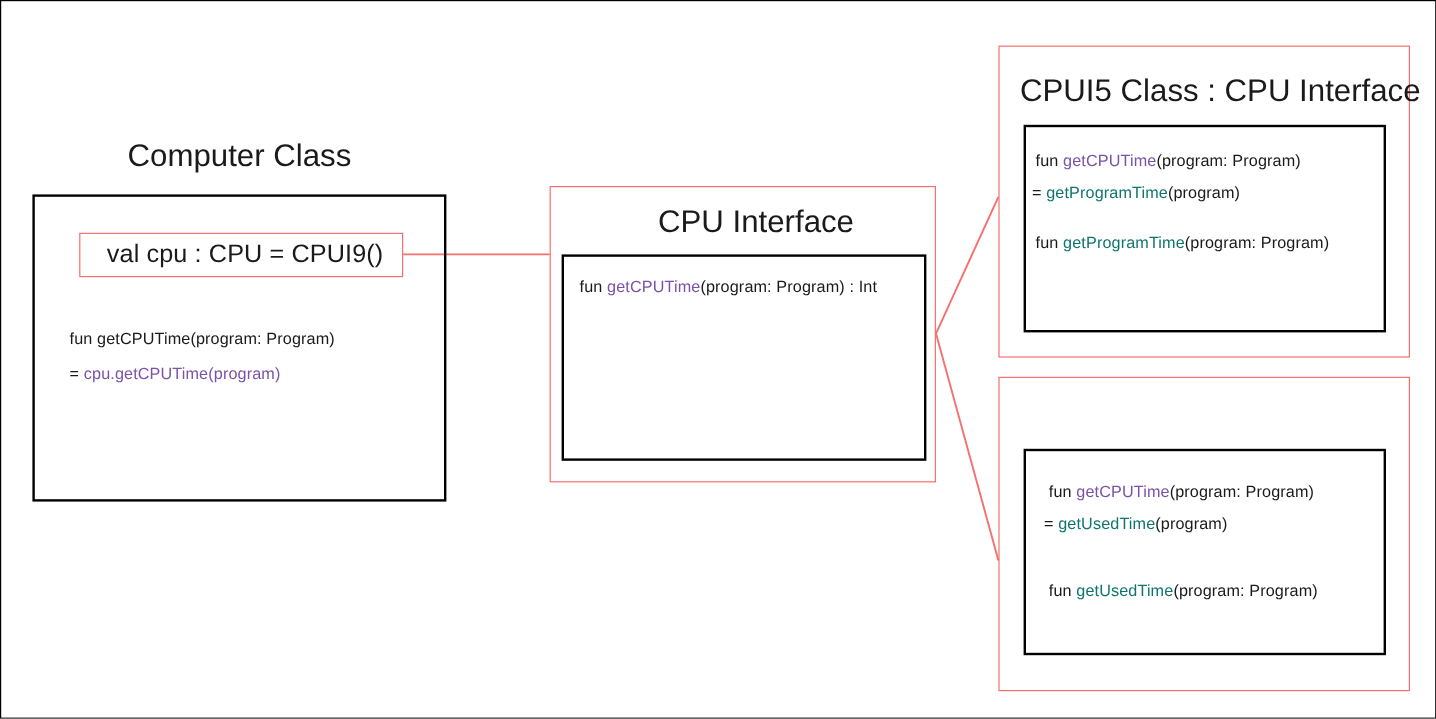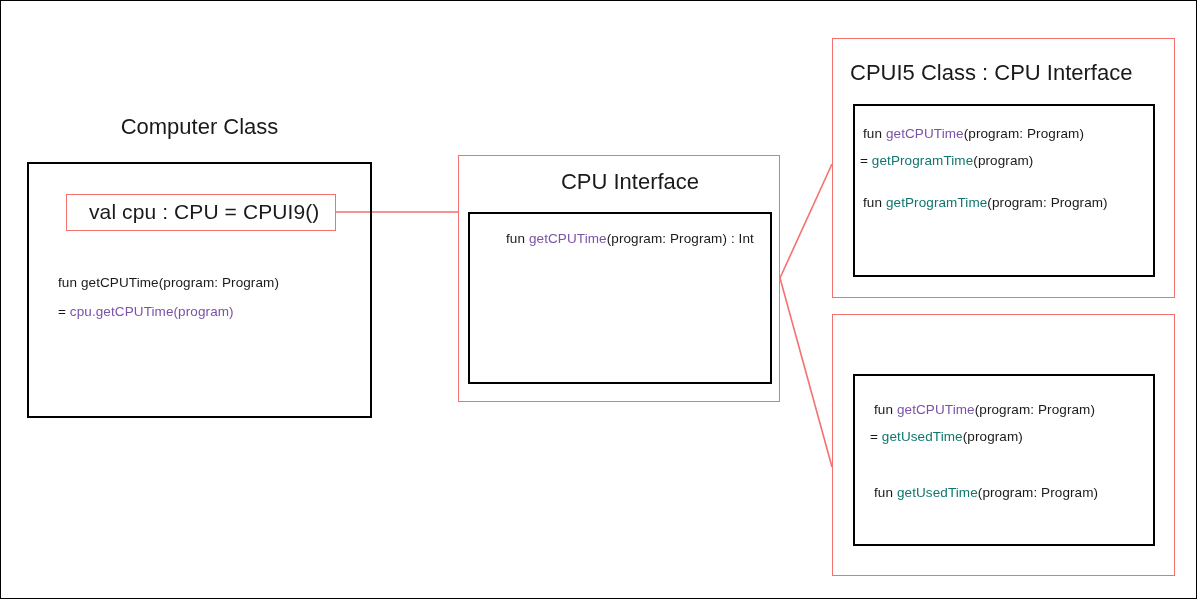--- a/index.html
+++ b/index.html
@@ -23,21 +23,21 @@
     position: absolute;
     box-sizing: border-box;
     background: transparent;
   }
   .box-black { border: 2px solid #000000; }
   .box-red-thin { border: 1.5px solid #F4716F; }
 
   
   .title {
     position: absolute;
-    font-size: 22px;
+    font-size: 26px;
     color: #1a1a1a;
     white-space: nowrap;
     font-weight: 400;
   }
   .title-center {
     text-align: center;
   }
 
   
   .code {
@@ -92,21 +92,21 @@
   <div class="code" style="left:57px; top:304px;">
     <span class="tk-black">= </span><span class="tk-purple">cpu.getCPUTime(program)</span>
   </div>
 
   <div class="box box-red-thin" style="left:457px; top:154px; width:322px; height:247px;"></div>
 
   <div class="title title-center" style="left:457px; top:168px; width:344px;">CPU Interface</div>
 
   <div class="box box-black" style="left:467px; top:211px; width:304px; height:172px;"></div>
 
-  <div class="code" style="left:505px; top:231px;text-align:right;">
+  <div class="code" style="left:482px; top:231px;text-align:right;">
     <span class="tk-black">fun </span><span class="tk-purple">getCPUTime</span><span class="tk-black">(program: Program)</span><span class="tk-black"> : Int</span>
   </div>
 
   <div class="box box-red-thin" style="left:831px; top:37px; width:343px; height:260px;"></div>
 
   <div class="title" style="left:849px; top:59px;">CPUI5 Class : CPU Interface</div>
 
   <div class="box box-black" style="left:852px; top:103px; width:302px; height:173px;"></div>
 
   <div class="code" style="left:862px; top:126px;">

